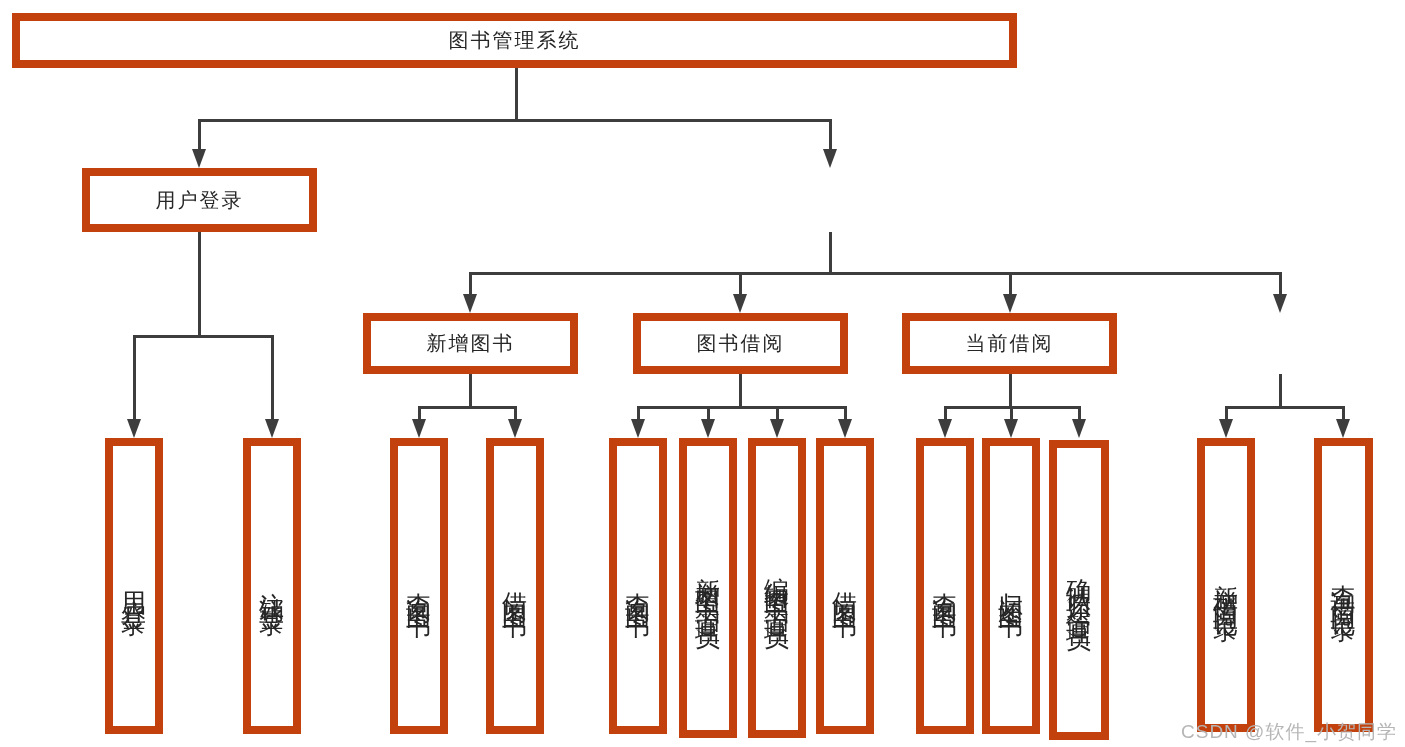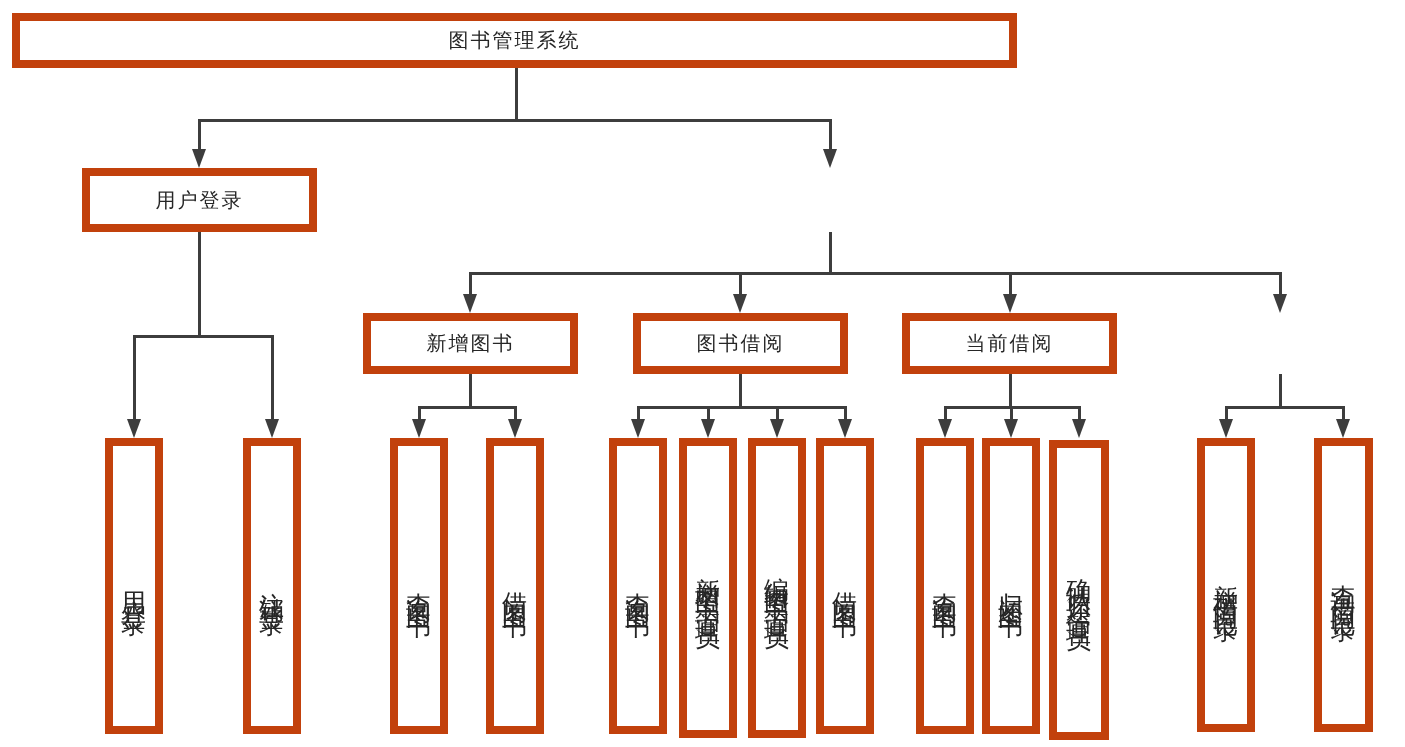--- a/index.html
+++ b/index.html
@@ -153,14 +153,15 @@
     <span>确认归还（管理员）</span>
   </div>
 
   <div class="box leaf" style="left:1197px;top:438px;width:58px;height:294px">
     <span>新增借阅记录</span>
   </div>
   <div class="box leaf" style="left:1314px;top:438px;width:59px;height:294px">
     <span>查询借阅记录</span>
   </div>
 
+  <div id="watermark">CSDN @软件_小贺同学</div>
 
 </div>
 
 </body></html>

